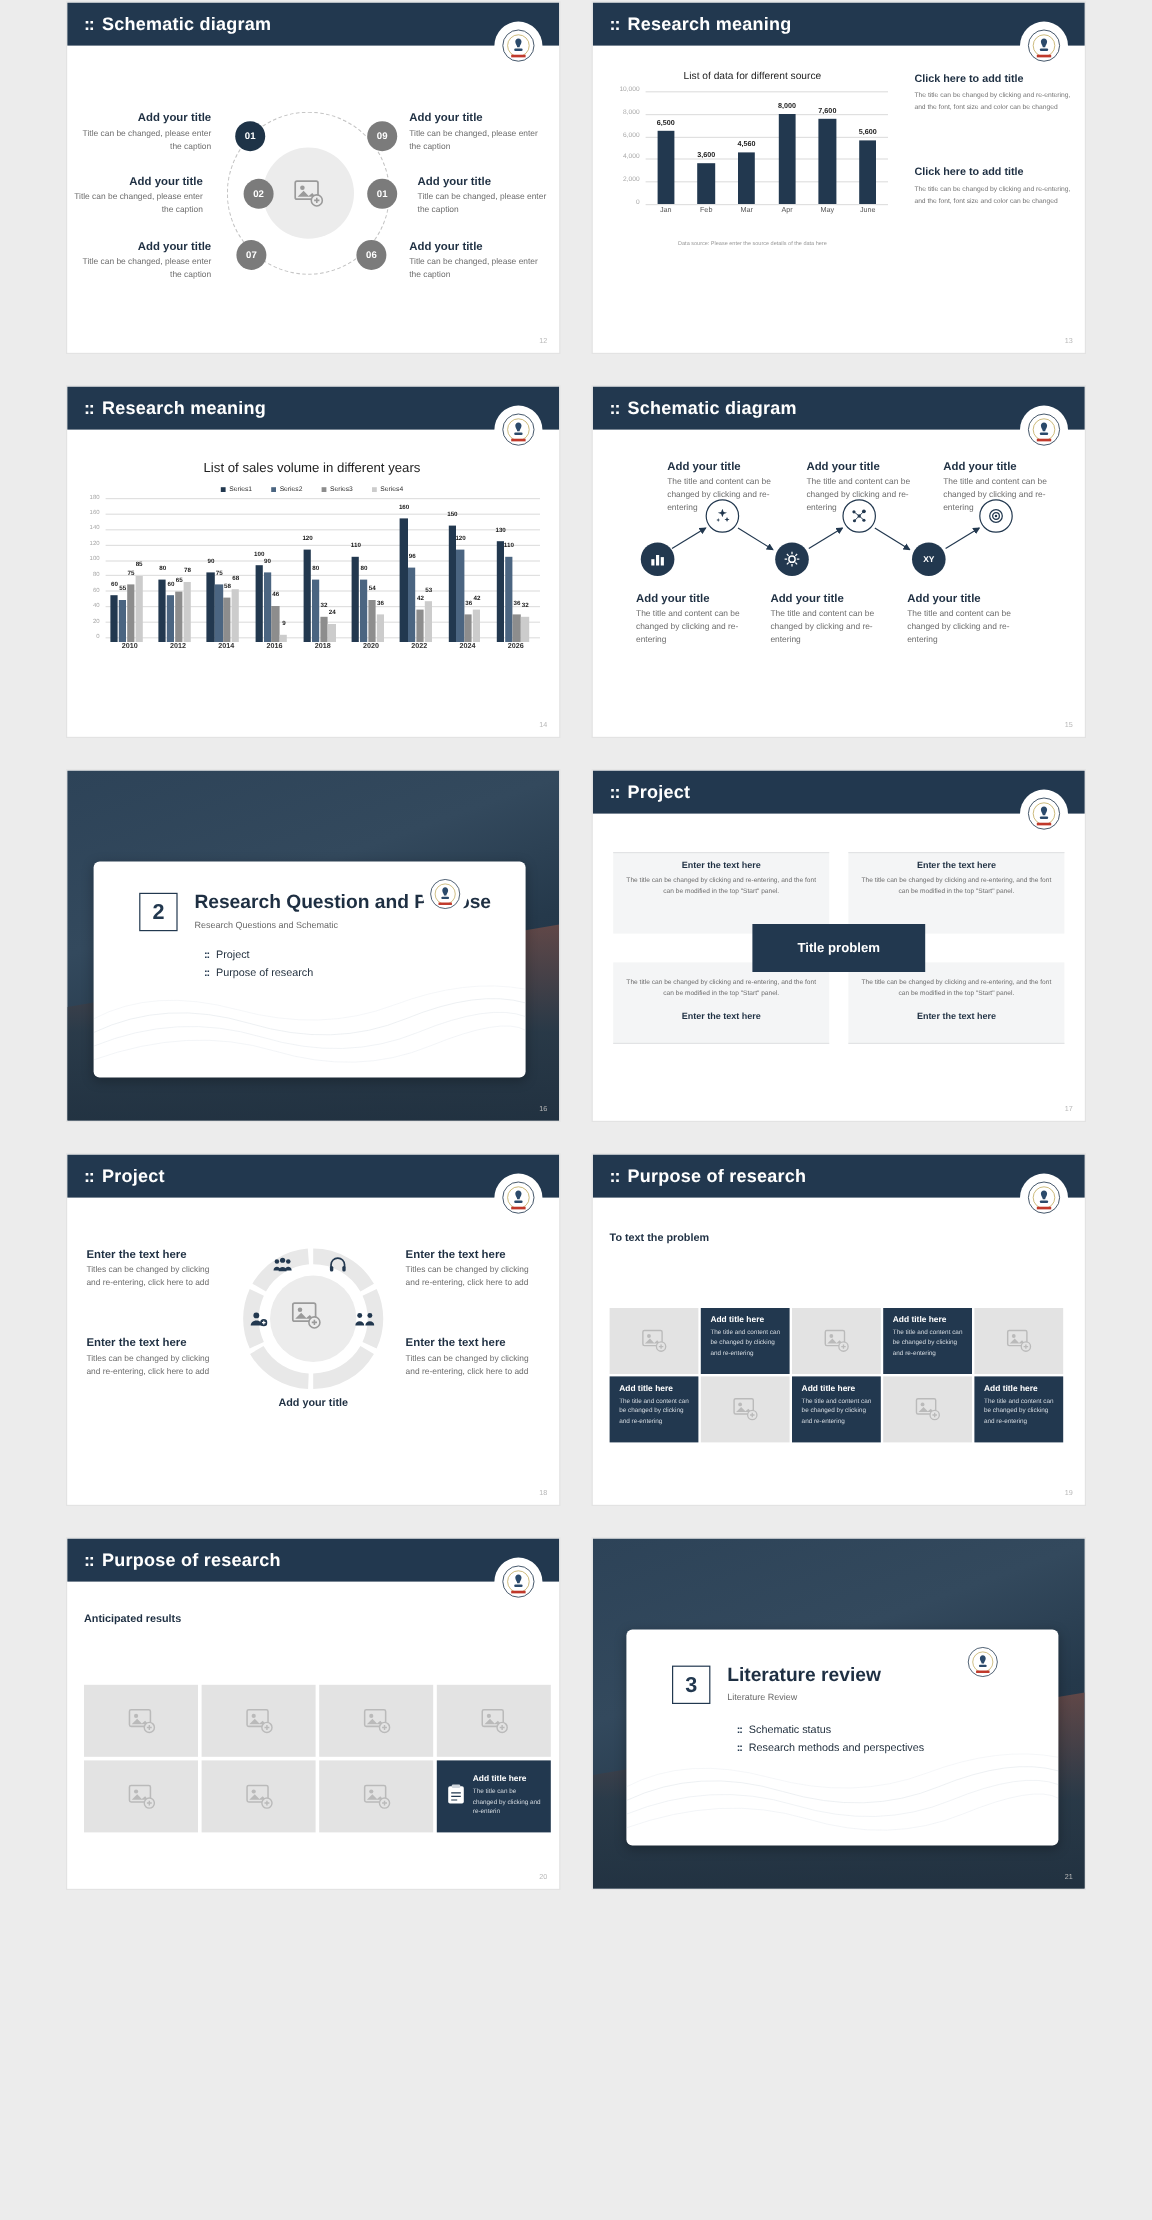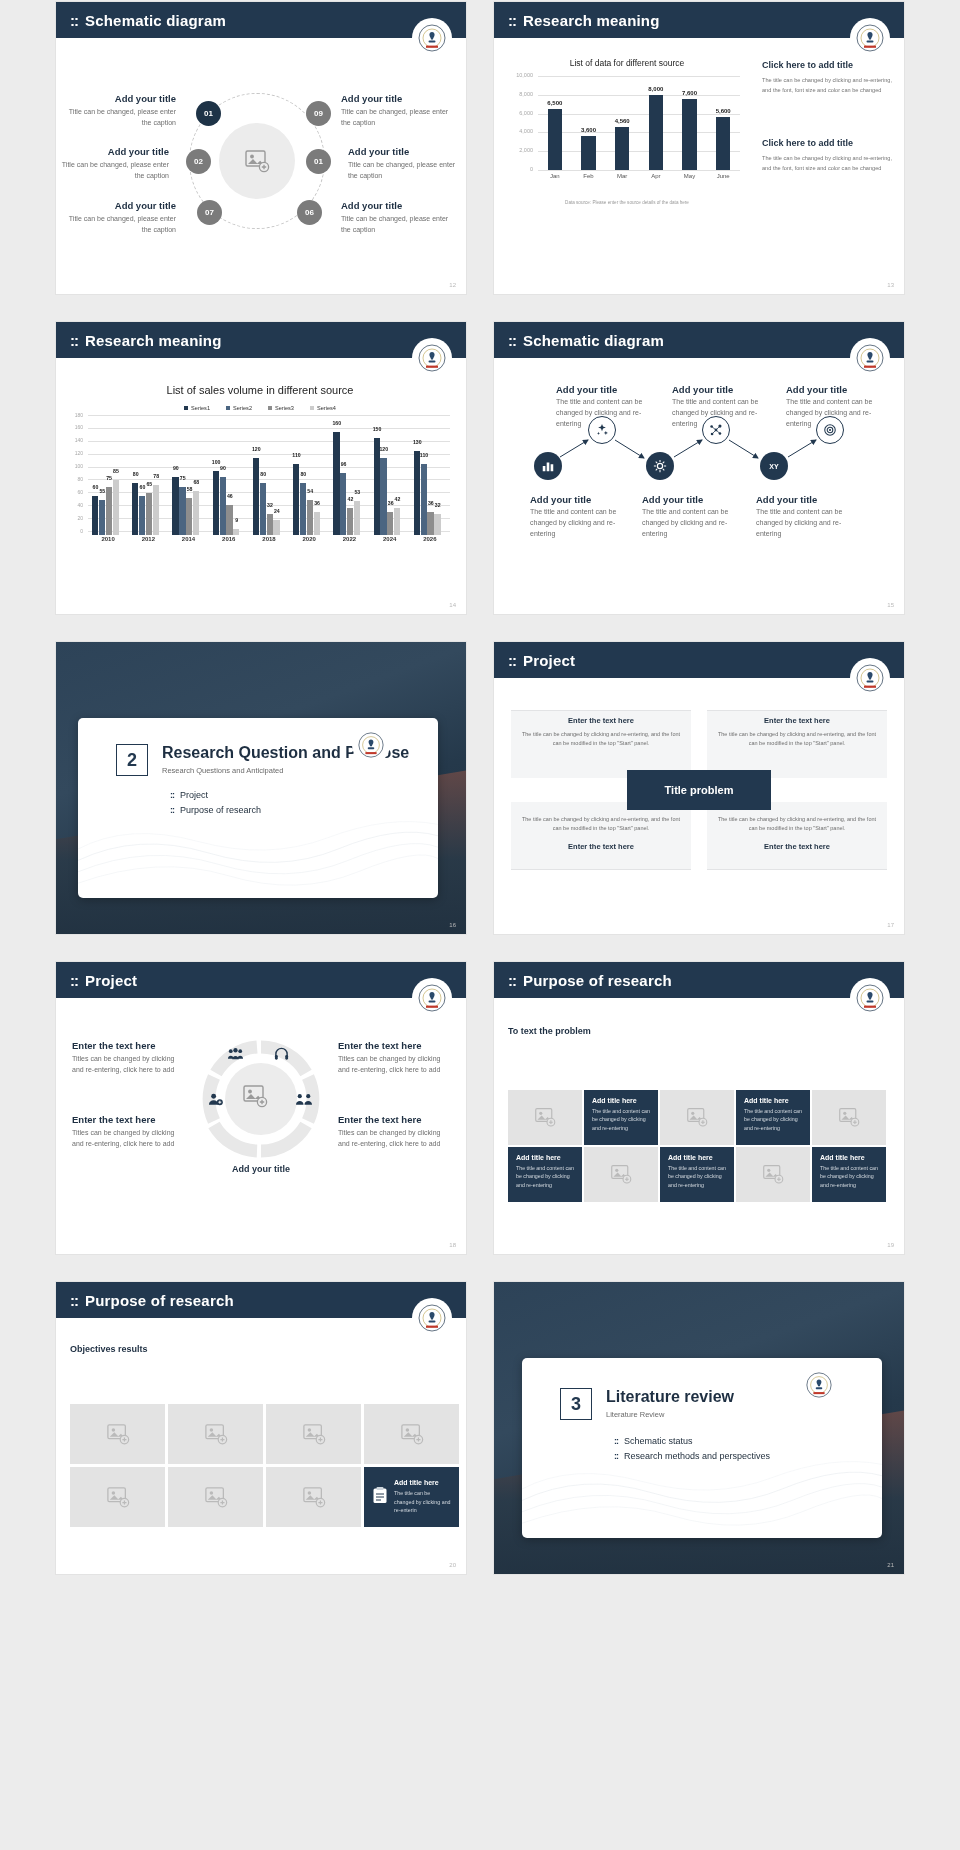--- a/index.html
+++ b/index.html
@@ -97,21 +97,21 @@
             <rect x="2" y="2" width="19" height="15" rx="1.5" fill="none" stroke="#9a9a9a" stroke-width="1.4"></rect>
             <circle cx="8" cy="7.5" r="1.9" fill="#9a9a9a"></circle>
             <path d="M4 15l5-5 4.2 4.4 3-2.6L19 15z" fill="#9a9a9a"></path>
             <circle cx="20" cy="18" r="4.6" fill="#ececec" stroke="#9a9a9a" stroke-width="1.3"></circle>
             <path d="M20 15.8v4.4M17.8 18h4.4" stroke="#9a9a9a" stroke-width="1.3"></path>
           </svg>
       </div>
       <div class="numc dark" style="left:140px;top:63px">
           <span>01</span>
         </div>
-      <div class="numc" style="left:130px;top:111px">
+      <div class="numc" style="left:147px;top:111px">
           <span>02</span>
         </div>
       <div class="numc" style="left:141px;top:162px">
           <span>07</span>
         </div>
       <div class="numc" style="left:250px;top:63px">
           <span>09</span>
         </div>
       <div class="numc" style="left:250px;top:111px">
           <span>01</span>
@@ -219,21 +219,21 @@
     <div class="logo">
       <svg width="30" height="30" viewBox="0 0 30 30">
           <circle cx="15" cy="15" r="13" fill="#fff" stroke="#22384f" stroke-width=".7"></circle>
           <circle cx="15" cy="15" r="9" fill="#fff" stroke="#b9a04a" stroke-width=".6"></circle>
           <path d="M15 9c1.6 0 2.6 1.3 2.6 2.8 0 1.9-1.6 3-1.6 4.6h-2c0-1.6-1.6-2.7-1.6-4.6C12.4 10.3 13.4 9 15 9z" fill="#2b4a6b"></path>
           <rect x="11.5" y="17.5" width="7" height="2" rx="1" fill="#2b4a6b"></rect>
           <rect x="9" y="22.6" width="12" height="2.2" fill="#c0392b"></rect>
         </svg>
     </div>
     <div style="position:absolute;left:10px;top:62px;right:12px;">
-      <div style="text-align:center;font-size:11px;color:#222;">List of sales volume in different source</div>
+      <div style="text-align:center;font-size:11px;color:#222;">List of sales volume in different years</div>
       <div id="s3legend" style="display:flex;justify-content:center;gap:16px;margin-top:9px;">
           <div style="display: flex; align-items: center; gap: 3px; font-size: 5.6px; color: rgb(51, 51, 51);">
             <span style="width:4px;height:4px;background:#22384f;display:inline-block"></span>
             <span>Series1</span>
           </div>
           <div style="display: flex; align-items: center; gap: 3px; font-size: 5.6px; color: rgb(51, 51, 51);">
             <span style="width:4px;height:4px;background:#4b6581;display:inline-block"></span>
             <span>Series2</span>
           </div>
           <div style="display: flex; align-items: center; gap: 3px; font-size: 5.6px; color: rgb(51, 51, 51);">
@@ -457,21 +457,21 @@
       <svg class="wave" viewBox="0 0 360 110" preserveAspectRatio="none">
         <path d="M0 70 Q60 40 130 62 T260 58 T360 44" stroke="#cdd5dd" fill="none" stroke-width=".6"></path>
         <path d="M0 82 Q70 52 140 74 T270 70 T360 56" stroke="#d6dde4" fill="none" stroke-width=".6"></path>
         <path d="M0 94 Q80 64 150 86 T280 82 T360 68" stroke="#dde3e9" fill="none" stroke-width=".6"></path>
         <path d="M0 58 Q50 30 120 50 T250 46 T360 32" stroke="#e2e7ec" fill="none" stroke-width=".6"></path>
       </svg>
       <div style="position:relative;display:flex;align-items:flex-start;gap:14px;padding:26px 0 0 38px;">
         <div class="bignum">2</div>
         <div>
           <div class="sect-h">Research Question and Purpose</div>
-          <div class="sect-s">Research Questions and Anticipated</div>
+          <div class="sect-s">Research Questions and Schematic</div>
         </div>
       </div>
       <div style="position:relative;padding-left:92px;margin-top:14px;">
         <div class="bullet">
           <span class="dd">::</span>
           <span>Project</span>
         </div>
         <div class="bullet">
           <span class="dd">::</span>
           <span>Purpose of research</span>
@@ -716,21 +716,21 @@
     </div>
     <div class="logo">
       <svg width="30" height="30" viewBox="0 0 30 30">
           <circle cx="15" cy="15" r="13" fill="#fff" stroke="#22384f" stroke-width=".7"></circle>
           <circle cx="15" cy="15" r="9" fill="#fff" stroke="#b9a04a" stroke-width=".6"></circle>
           <path d="M15 9c1.6 0 2.6 1.3 2.6 2.8 0 1.9-1.6 3-1.6 4.6h-2c0-1.6-1.6-2.7-1.6-4.6C12.4 10.3 13.4 9 15 9z" fill="#2b4a6b"></path>
           <rect x="11.5" y="17.5" width="7" height="2" rx="1" fill="#2b4a6b"></rect>
           <rect x="9" y="22.6" width="12" height="2.2" fill="#c0392b"></rect>
         </svg>
     </div>
-    <div style="position:absolute;left:14px;top:62px;font-size:9px;font-weight:bold;color:#1e2f42;">Objectives results</div>
+    <div style="position:absolute;left:14px;top:62px;font-size:9px;font-weight:bold;color:#1e2f42;">Anticipated results</div>
     <div id="s9grid" style="position: relative; left: 14px; top: 86px; width: 392px; height: 126px;">
         <div class="tile" style="left: 0px; top: 0px; width: 95px; height: 60px;">
           <svg class="ph" width="24" height="22.080000000000002" viewBox="0 0 26 24">
             <rect x="2" y="2" width="19" height="15" rx="1.5" fill="none" stroke="#9a9a9a" stroke-width="1.4"></rect>
             <circle cx="8" cy="7.5" r="1.9" fill="#9a9a9a"></circle>
             <path d="M4 15l5-5 4.2 4.4 3-2.6L19 15z" fill="#9a9a9a"></path>
             <circle cx="20" cy="18" r="4.6" fill="#e3e3e3" stroke="#9a9a9a" stroke-width="1.3"></circle>
             <path d="M20 15.8v4.4M17.8 18h4.4" stroke="#9a9a9a" stroke-width="1.3"></path>
           </svg>
         </div>

